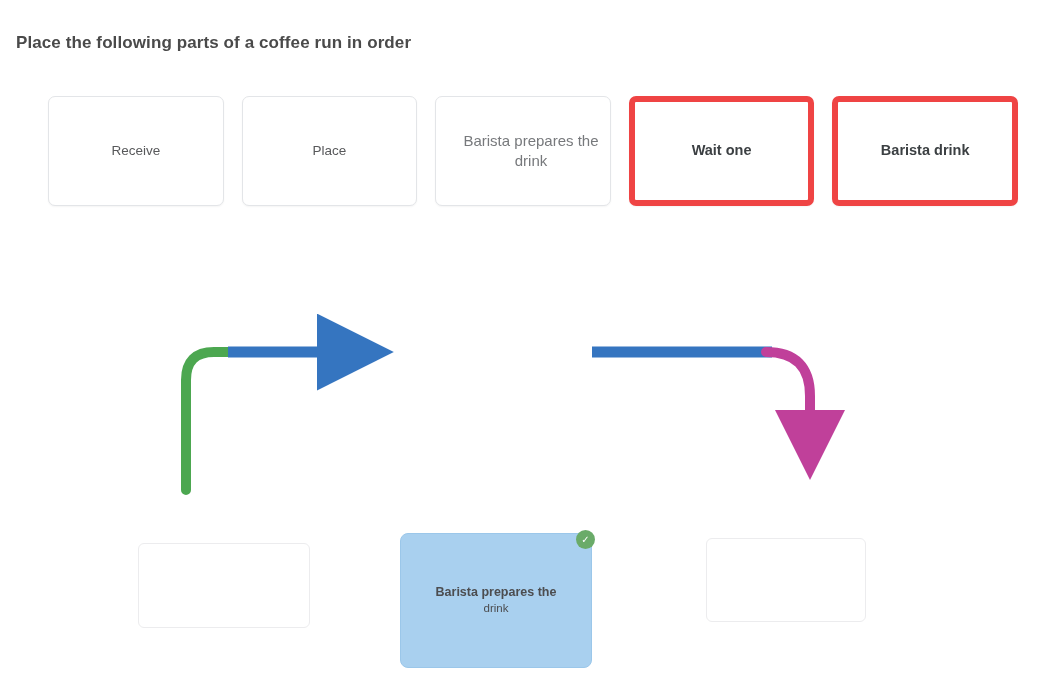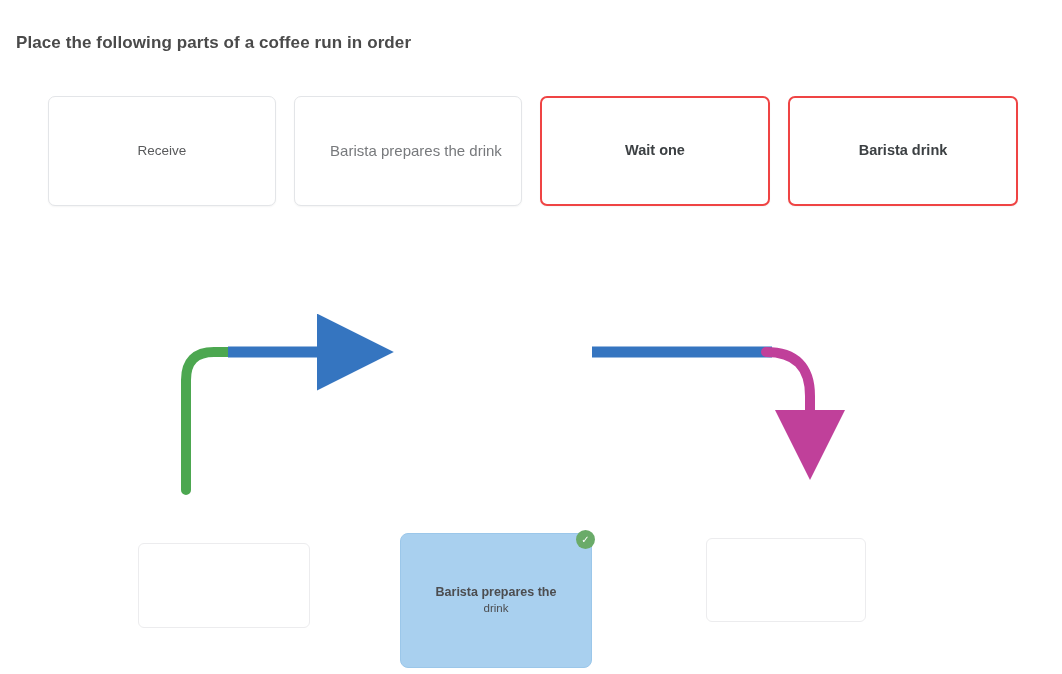--- a/index.html
+++ b/index.html
@@ -47,21 +47,21 @@
     display: flex;
     align-items: center;
     justify-content: center;
     text-align: center;
     padding: 4px 0;
     box-sizing: border-box;
     box-shadow: 0 1px 2px rgba(0,0,0,.045);
     cursor: grab;
   }
   .word-card.strong {
-    border: 2px solid #ef4444;
+    border: 6px solid #ef4444;
   }
   .word-card .label {
     font-size: 13.5px;
     line-height: 1.35;
     color: #58595b;
   }
   .word-card.strong .label {
     font-weight: 700;
     font-size: 14.5px;
     color: #3c4043;
@@ -147,20 +147,23 @@
 <body>
 
 <div id="prompt-title">Place the following parts of a coffee run in order</div>
 
 <div id="word-bank">
 
   <div class="word-card">
     <span class="label">Receive</span>
   </div>
 
+  <div class="word-card">
+    <span class="label">Place</span>
+  </div>
 
   <div class="word-card">
     <span class="label small">
       <span>Barista prepares the</span>
       <span class="node-sub">drink</span>
     </span>
   </div>
 
   <div class="word-card strong">
     <span class="label">Wait one</span>

